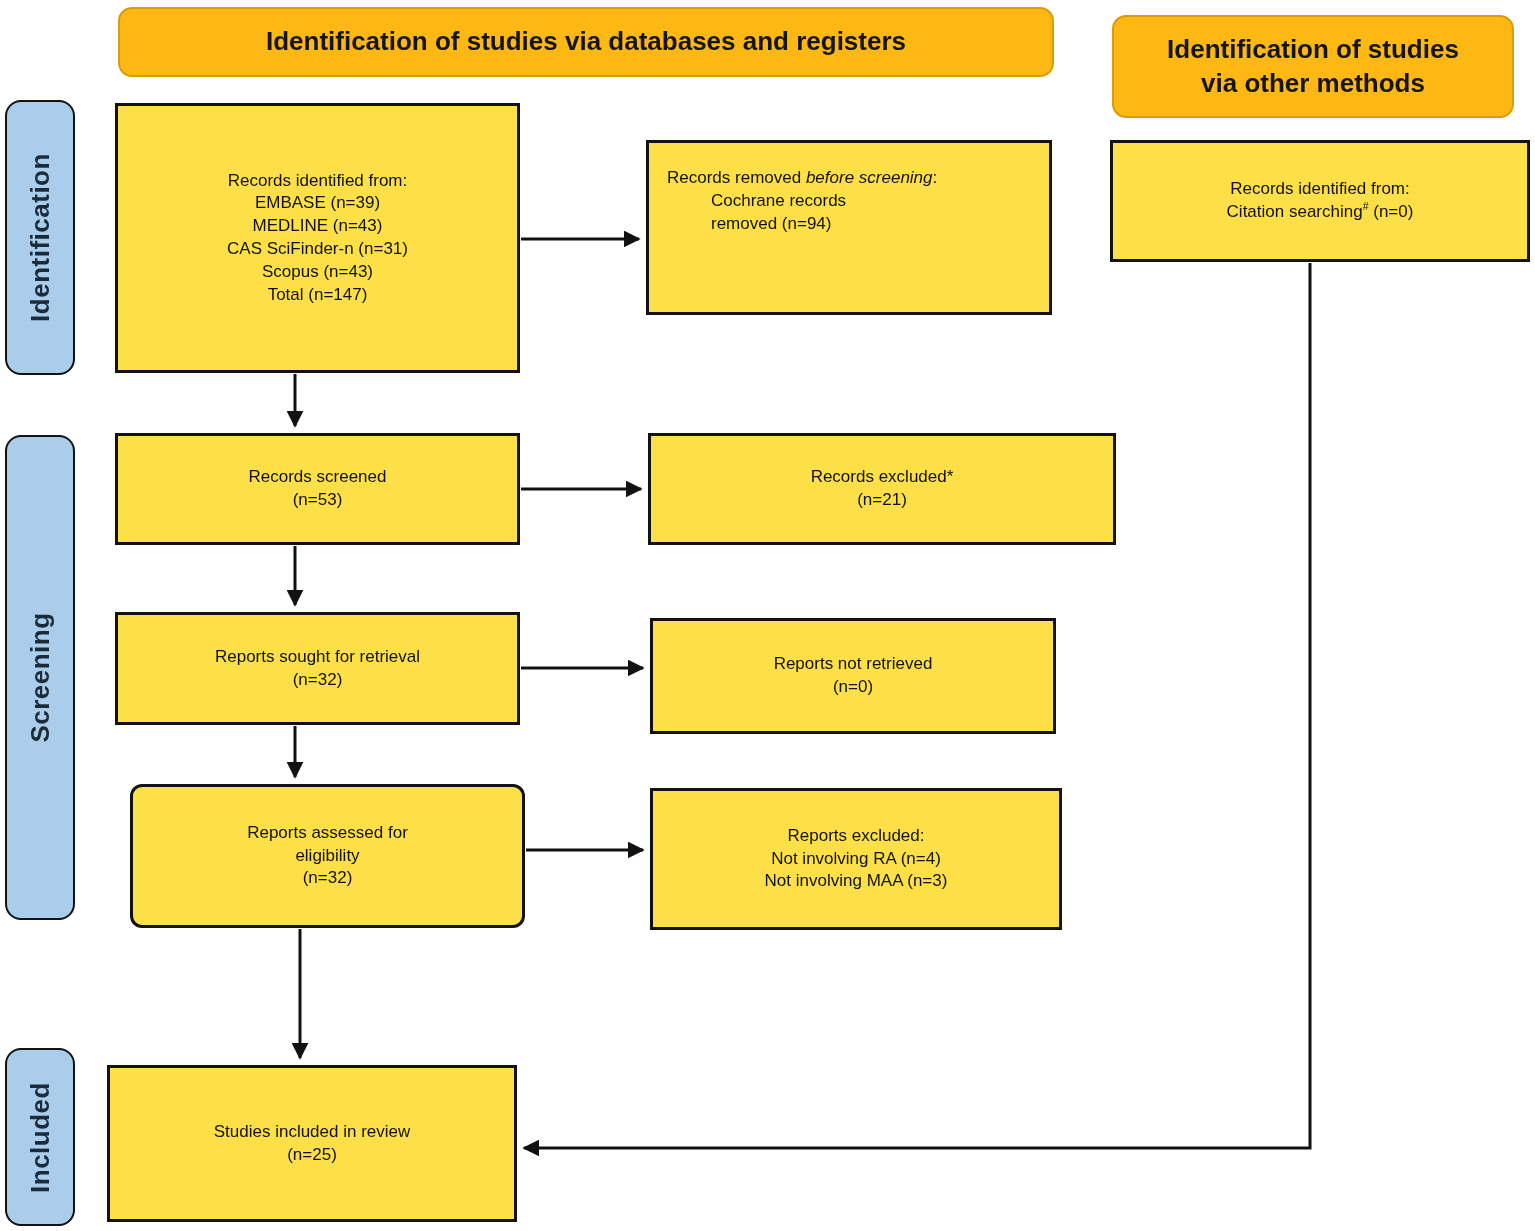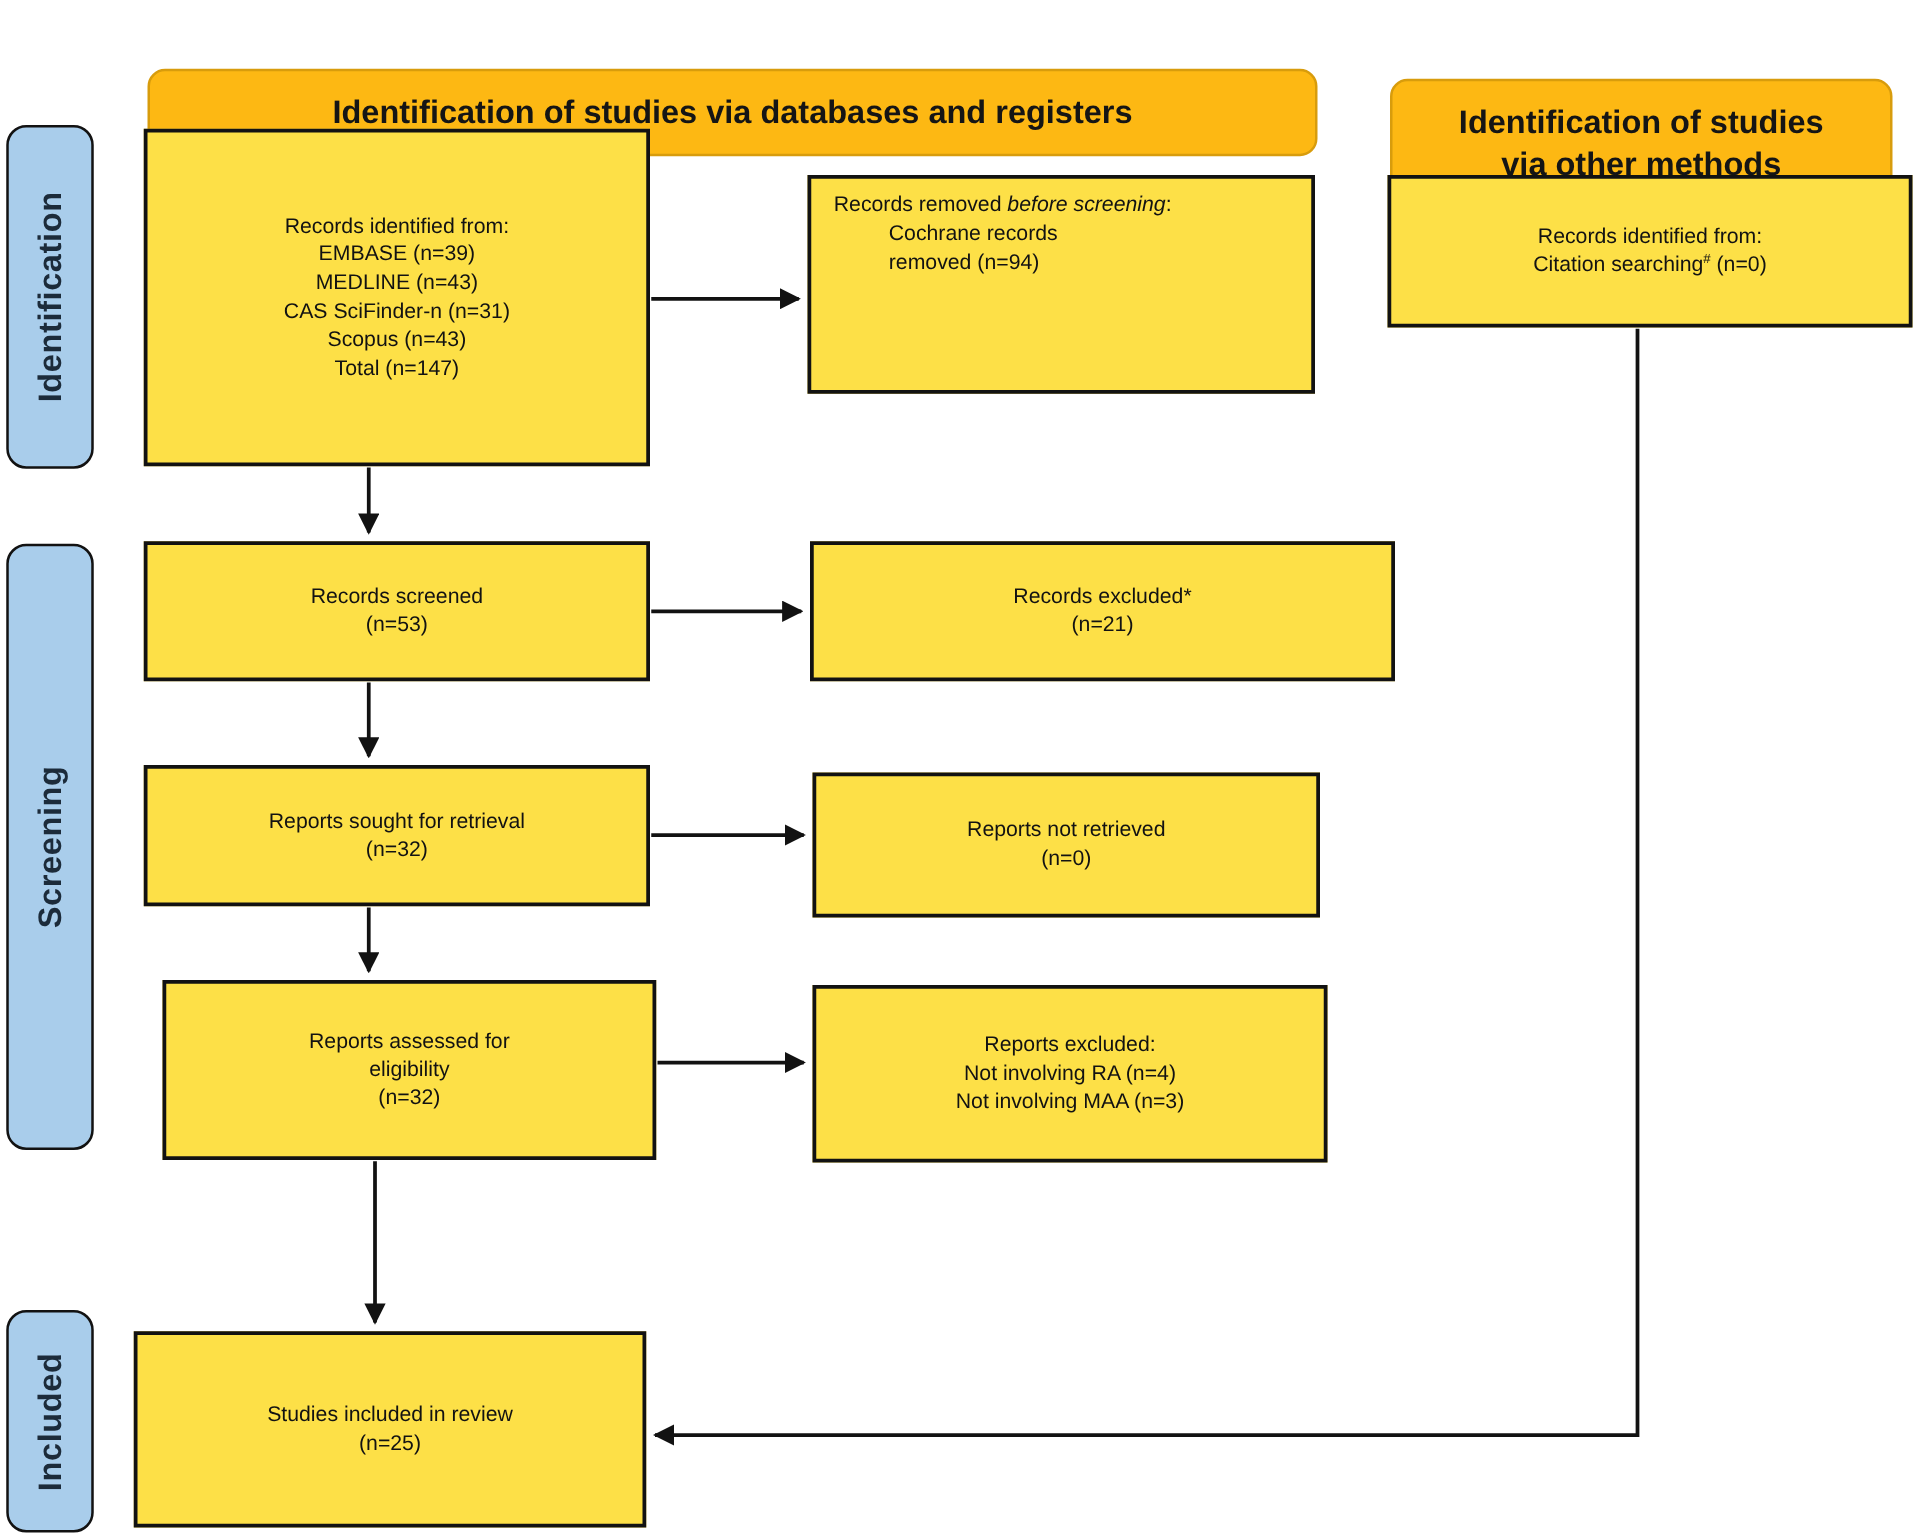--- a/index.html
+++ b/index.html
@@ -7,46 +7,46 @@
     --sidebar-bg:#A9CDEB; --sidebar-border:#121212;
     --box-border:#121212; --text:#121212; --arrow:#121212;
   }
   *{box-sizing:border-box; margin:0; padding:0;}
   html,body{background:#ffffff;}
   body{font-family:"Liberation Sans", sans-serif; color:var(--text);}
   .canvas{position:relative; width:1535px; height:1231px; background:#fff; overflow:hidden;}
 
   .hdr{position:absolute; background:var(--header-bg); border:2px solid var(--header-border);
        border-radius:14px; display:flex; align-items:center; justify-content:center;
-       font-weight:bold; font-size:26px; text-align:center; line-height:1.3; color:#151515;margin-top:48px;}
+       font-weight:bold; font-size:26px; text-align:center; line-height:1.3; color:#151515;}
   .hdr-1{left:118px; top:7px; width:936px; height:70px;}
   .hdr-2{left:1112px; top:15px; width:402px; height:103px; padding:12px 34px;}
 
   .rail{position:absolute; left:5px; width:70px; background:var(--sidebar-bg);
         border:2.5px solid var(--sidebar-border); border-radius:16px;
         display:flex; align-items:center; justify-content:center;}
   .rail span{transform:rotate(-90deg); white-space:nowrap; font-weight:bold;
              font-size:26px; color:#1c2b3a; letter-spacing:0.5px;}
   .rail-ident{top:100px; height:275px;}
   .rail-screen{top:435px; height:485px;}
   .rail-incl{top:1048px; height:178px;}
 
   .box{position:absolute; background:#fde047; border:3px solid var(--box-border);
        font-size:17px; line-height:1.34; color:var(--text);}
   .box.center{display:flex; flex-direction:column; align-items:center;
               justify-content:center; text-align:center; padding:6px 12px;}
   .b1{left:115px; top:103px; width:405px; height:270px;}
-  .b2{left:646px; top:140px; width:406px; height:175px; padding:10px 18px; text-align:left;}
+  .b2{left:646px; top:140px; width:406px; height:175px; padding:24px 18px; text-align:left;}
   .b2 .indent{padding-left:44px;}
   .b3{left:1110px; top:140px; width:420px; height:122px;}
   .b4{left:115px; top:433px; width:405px; height:112px;}
   .b5{left:648px; top:433px; width:468px; height:112px;}
   .b6{left:115px; top:612px; width:405px; height:113px;}
   .b7{left:650px; top:618px; width:406px; height:116px;}
-  .b8{left:130px; top:784px; width:395px; height:144px;}
+  .b8{left:130px; top:784px; width:395px; height:144px;border-radius:12px;}
   .b9{left:650px; top:788px; width:412px; height:142px;}
   .b10{left:107px; top:1065px; width:410px; height:157px; justify-content:flex-start; padding-top:28px;}
   .u{text-decoration:underline;}
   em{font-style:italic;}
   sup{font-size:0.62em; vertical-align:super; line-height:0;}
 
   .arrows{position:absolute; left:0; top:0; width:1535px; height:1231px; pointer-events:none;}
   .arrows line, .arrows polyline{stroke:var(--arrow); stroke-width:3; fill:none;}
   .arrows marker path{fill:var(--arrow);}
 </style>

